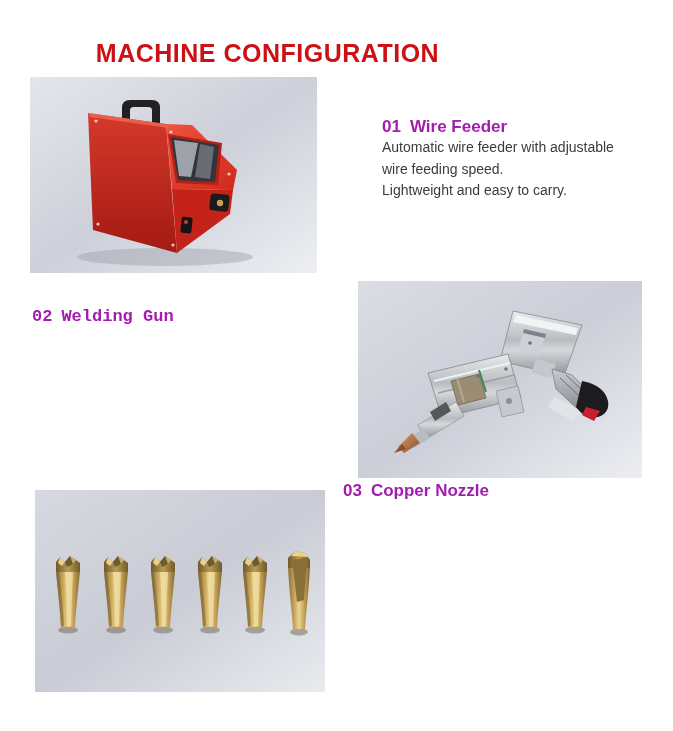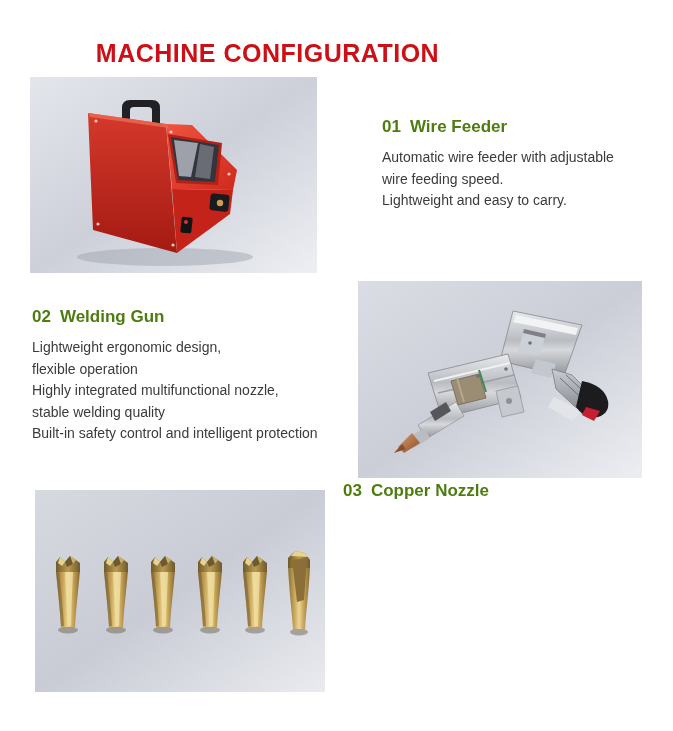--- a/index.html
+++ b/index.html
@@ -7,28 +7,28 @@
     width:673px;height:731px;background:#ffffff;position:relative;overflow:hidden;
     font-family:"Liberation Sans",sans-serif;
   }
   .page-title{
     position:absolute;top:22px;left:0;width:535px;text-align:center;
     font-size:25px;font-weight:bold;color:#cd1016;letter-spacing:.5px;
   }
   .photo{position:absolute;display:block;}
   .photo svg{display:block;}
   .textblock{position:absolute;}
-  .sec-heading{font-size:17px;font-weight:bold;color:#4d7c0f;line-height:21px;}
+  .sec-heading{font-size:17px;font-weight:bold;color:#a21caf;line-height:21px;}
   .sec-heading .num{margin-right:9px;}
   .sec-desc{
-    margin-top:10px;font-size:14px;line-height:21.5px;color:#3b3b3b;
+    margin-top:0;font-size:14px;line-height:21.5px;color:#3b3b3b;
     white-space:pre-line;
   }
   #txt1{left:382px;top:116px;width:280px;}
-  #txt2{left:32px;top:306px;width:340px;}
+  #txt2{left:32px;top:306px;width:340px;font-family:Liberation Mono, monospace;}
   #txt3{left:343px;top:480px;width:325px;}
   #img1{left:30px;top:77px;width:287px;height:196px;}
   #img2{left:358px;top:281px;width:284px;height:197px;}
   #img3{left:35px;top:490px;width:290px;height:202px;}
 </style>
 </head>
 <body>
 
 <h1 class="page-title">MACHINE CONFIGURATION</h1>
 
@@ -80,25 +80,20 @@
   </div>
   <div class="sec-desc">Automatic wire feeder with adjustable
 wire feeding speed.
 Lightweight and easy to carry.</div>
 </div>
 
 <div class="textblock" id="txt2">
   <div class="sec-heading">
     <span class="num">02</span><span>Welding Gun</span>
   </div>
-  <div class="sec-desc">Lightweight ergonomic design,
-flexible operation
-Highly integrated multifunctional nozzle,
-stable welding quality
-Built-in safety control and intelligent protection</div>
 </div>
 
 <div class="photo" id="img2">
   <svg width="284" height="197" viewBox="0 0 284 197">
     <defs>
       <linearGradient id="wgbg" x1="0" y1="0" x2="1" y2="1">
         <stop offset="0" stop-color="#dadde3"></stop>
           <stop offset="0.5" stop-color="#cbced7"></stop>
           <stop offset="1" stop-color="#eceef2"></stop>
       </linearGradient>

